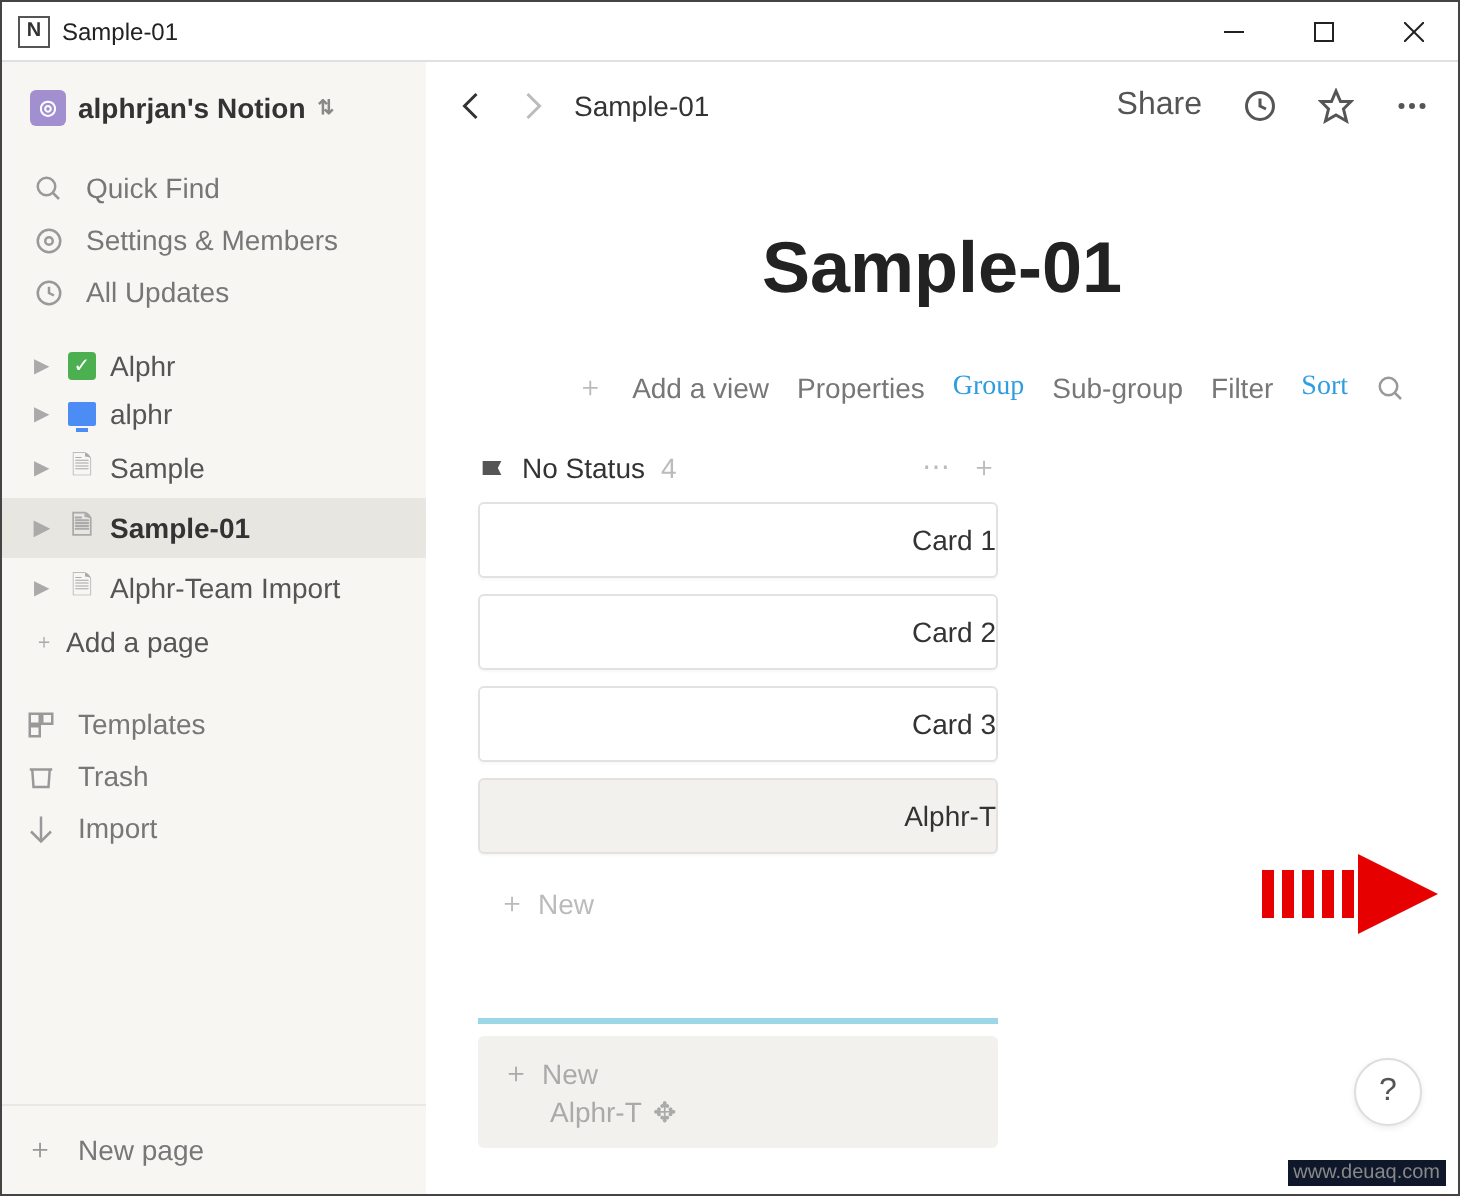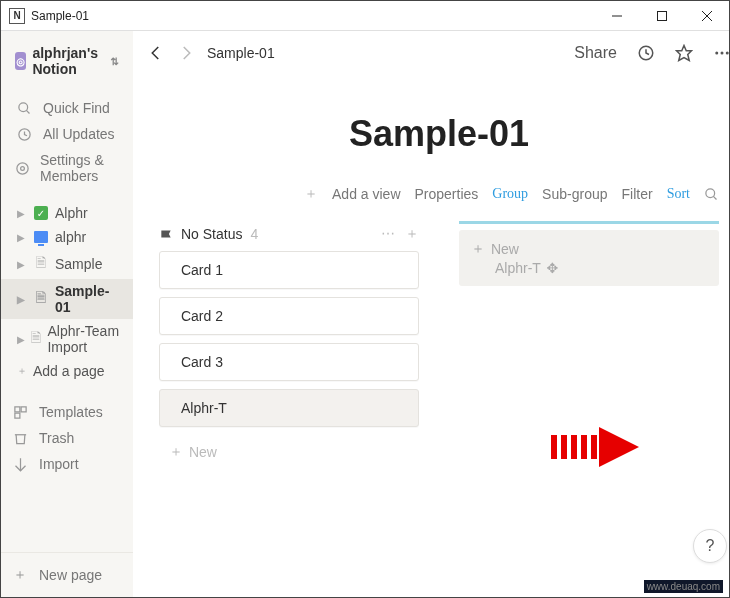--- a/index.html
+++ b/index.html
@@ -35,27 +35,27 @@
 .nav-arrows { display:flex; gap:12px; align-items:center; color:#444; }
 .breadcrumb { margin-left:12px; font-size:14px; color:#333; }
 .top-right { margin-left:auto; display:flex; align-items:center; gap:20px; color:#555; }
 .top-right .ic { width:18px; height:18px; }
 .content { padding: 20px 26px 0 26px; flex:1; overflow:hidden; }
 .page-title { font-size:36px; font-weight:800; color:#222; text-align:center; margin:18px 0 26px 0; }
 .view-tabs { display:flex; align-items:center; gap:14px; font-size:14px; color:#777; border-bottom:0; padding: 4px 0 8px 0; }
 .view-tabs .spacer { flex:1; }
 .vt-item { cursor:pointer; }
 .vt-blue { color:#2f9de0;font-family:Liberation Serif, serif; }
-.board { display:flex; gap:40px; margin-top:10px; }
+.board { display:flex; gap:40px; margin-top:10px;flex-direction:column; }
 .col { width:260px; }
 .col-header { display:flex; align-items:center; gap:8px; padding:4px 0 8px 0; color:#333; font-size:14px; }
 .col-header .count { color:#bbb; }
 .col-header .right { margin-left:auto; display:flex; gap:10px; color:#bbb; }
 .tag-todo { background:#fadada; color:#c05060; padding:2px 6px; border-radius:3px; font-size:13px; }
-.card { border:1px solid #e4e2de; border-radius:3px; background:#fff; padding:10px 21px; margin-bottom:8px; font-size:14px; color:#333; cursor:pointer; box-shadow:0 1px 1px rgba(0,0,0,0.03); }
+.card { border:1px solid #e4e2de; border-radius:3px; background:#fff; padding:10px 0; margin-bottom:8px; font-size:14px; color:#333; cursor:pointer; box-shadow:0 1px 1px rgba(0,0,0,0.03);text-align:right; }
 .card.drag { background:#f3f1ee; }
 .new-card { display:flex; align-items:center; gap:6px; color:#bbb; padding:8px 10px; font-size:14px; cursor:pointer; }
 .col2 .line { height:3px; background:#9bd7e6; margin-bottom:6px; }
 .col2 .ghost { background:#f2f1ee; border-radius:3px; padding:10px 12px; color:#aaa; font-size:14px; position:relative; }
 .col2 .ghost .nw { display:flex; align-items:center; gap:6px; }
 .arrow { position:absolute; left:418px; top:398px; width:100px; height:36px; pointer-events:none; }
 .arrow-body { position:absolute; left:0; top:6px; display:flex; gap:4px; }
 .arrow-body span { width:6px; height:24px; background:#e60000; }
 .arrow-head { position:absolute; left:48px; top:-2px; width:0; height:0; border-left:40px solid #e60000; border-top:20px solid transparent; border-bottom:20px solid transparent; }
 .help-btn { position:absolute; right:18px; bottom:34px; width:34px; height:34px; border:1px solid #ddd; border-radius:50%; display:flex; align-items:center; justify-content:center; color:#555; box-shadow:0 1px 3px rgba(0,0,0,0.08); background:#fff; font-size:16px; }
@@ -104,34 +104,34 @@
             <svg width="15" height="15" viewBox="0 0 24 24" fill="none" stroke="#999" stroke-width="2">
               <circle cx="10" cy="10" r="7"></circle>
               <line x1="20" y1="20" x2="15" y2="15"></line>
             </svg>
           </span>
         <span>Quick Find</span>
       </div>
       <div class="sb-row">
         <span class="ic">
             <svg width="15" height="15" viewBox="0 0 24 24" fill="none" stroke="#999" stroke-width="2">
+              <circle cx="12" cy="12" r="3"></circle>
+              <circle cx="12" cy="12" r="9"></circle>
+            </svg>
+          </span>
+        <span>Settings &amp; Members</span>
+      </div>
+      <div class="sb-row">
+        <span class="ic">
+            <svg width="15" height="15" viewBox="0 0 24 24" fill="none" stroke="#999" stroke-width="2">
               <circle cx="12" cy="12" r="9"></circle>
               <polyline points="12 7 12 12 16 14"></polyline>
             </svg>
           </span>
         <span>All Updates</span>
-      </div>
-      <div class="sb-row">
-        <span class="ic">
-            <svg width="15" height="15" viewBox="0 0 24 24" fill="none" stroke="#999" stroke-width="2">
-              <circle cx="12" cy="12" r="3"></circle>
-              <circle cx="12" cy="12" r="9"></circle>
-            </svg>
-          </span>
-        <span>Settings &amp; Members</span>
       </div>
     </div>
     <div class="sb-tree">
       <div class="tree-row">
         <span class="tri">▶</span>
         <span class="ico">
             <span class="green-check">✓</span>
           </span>
         <span>Alphr</span>
       </div>

